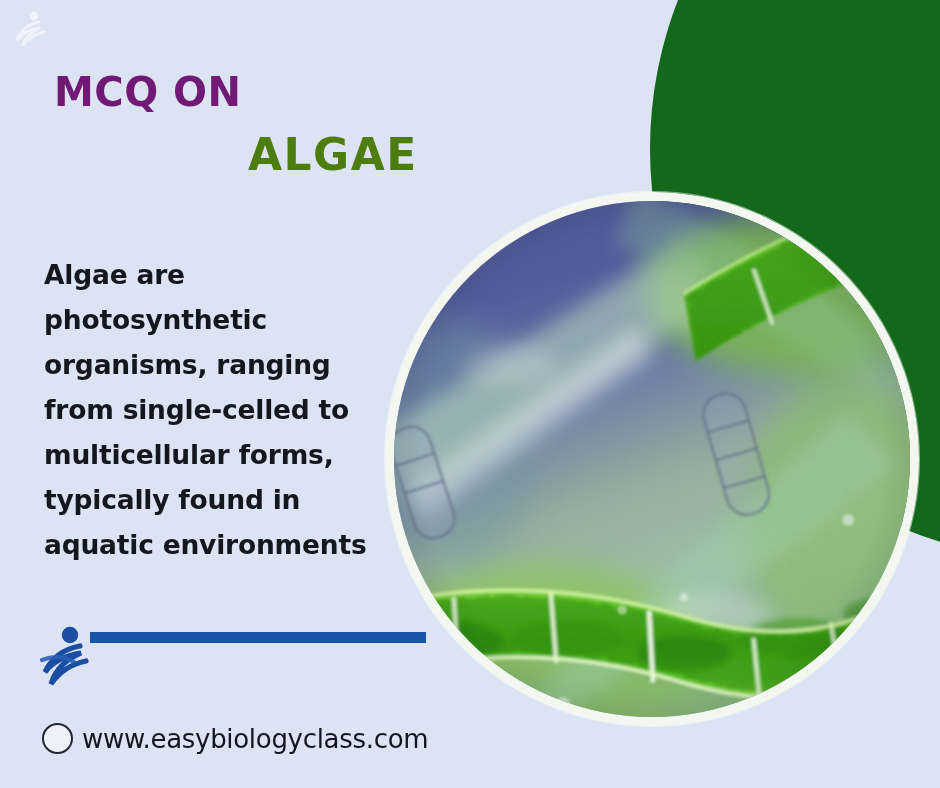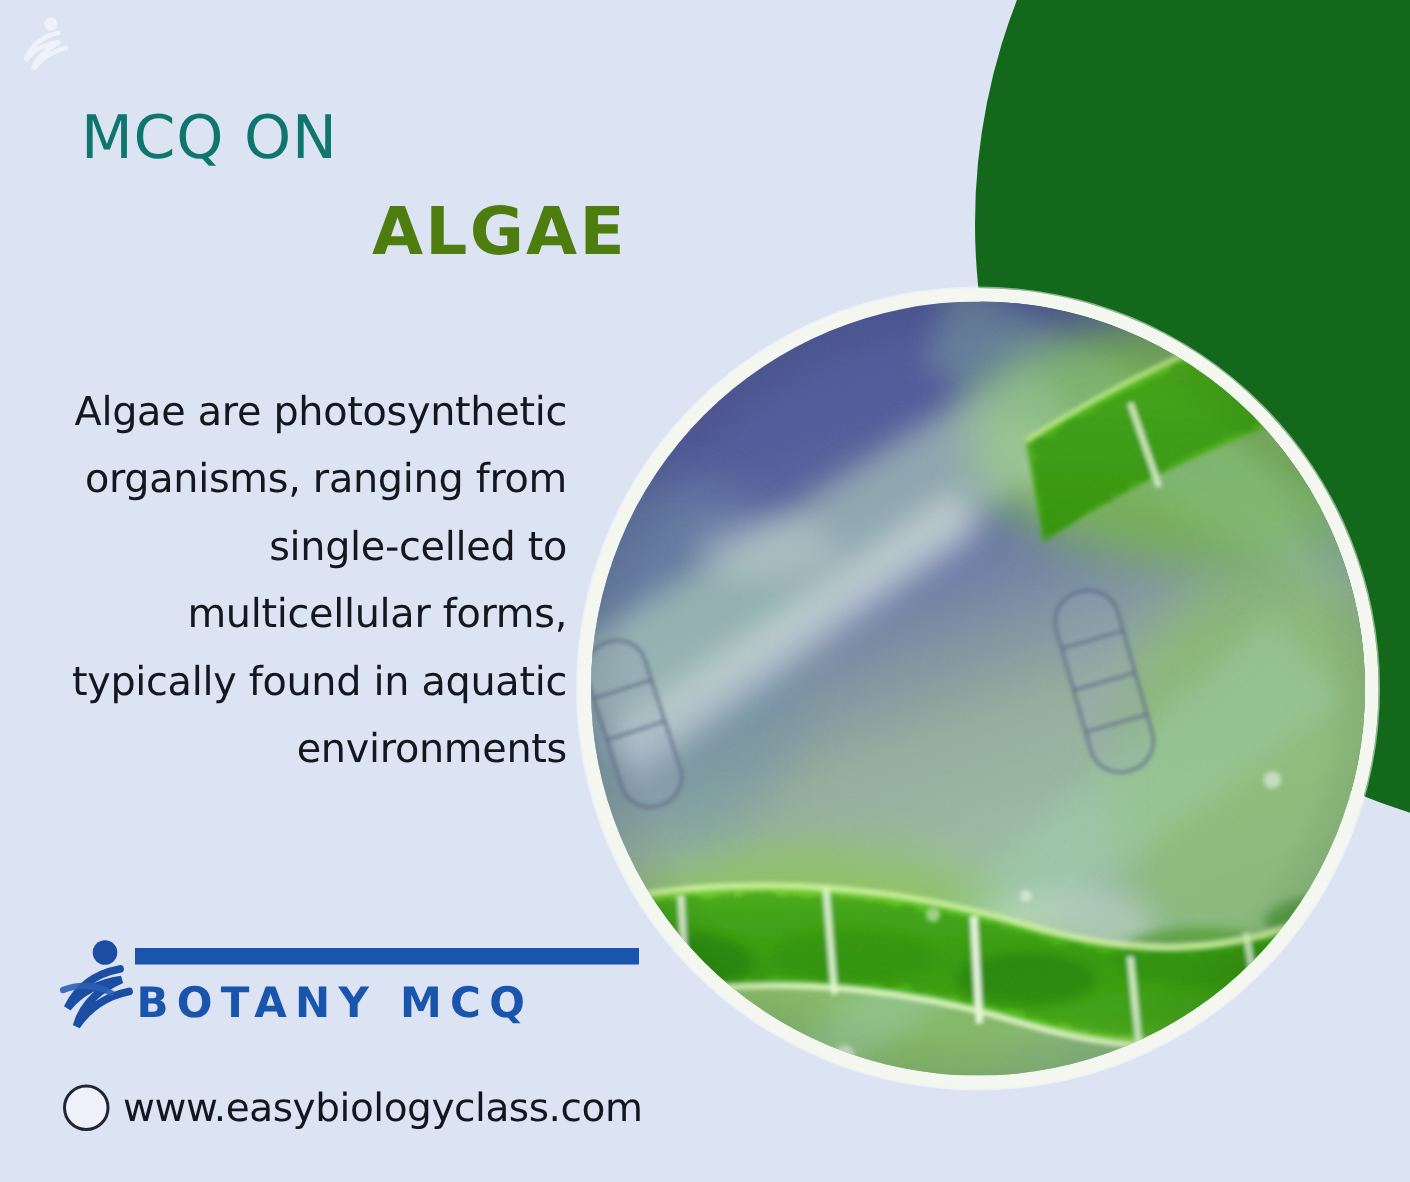--- a/index.html
+++ b/index.html
@@ -62,48 +62,48 @@
     height: 100%;
   }
 
   
   .title-mcq-on {
     position: absolute;
     left: 54px;
     top: 72px;
     font-family: "DejaVu Sans", sans-serif;
     font-size: 40px;
-    font-weight: normal;
+    font-weight: bold;
     letter-spacing: 0.5px;
-    color: #0f766e;
+    color: #701a75;
     line-height: 1;
     text-align: center;
   }
   .title-algae {
     position: absolute;
     left: 248px;
     top: 133px;
     font-family: "DejaVu Sans", sans-serif;
     font-size: 44px;
     font-weight: bold;
     letter-spacing: 1.5px;
     color: #4d7c0f;
     line-height: 1;
   }
 
   
   .description {
     position: absolute;
-    left: 28px;
+    left: 44px;
     top: 252px;
     width: 350px;
-    text-align: right;
+    text-align: left;
     font-family: "DejaVu Sans", sans-serif;
     font-size: 26.5px;
-    font-weight: 400;
+    font-weight: 700;
     line-height: 45px;
     color: #15171f;
     letter-spacing: -0.2px;
   }
 
   
   .brand {
     position: absolute;
     left: 40px;
     top: 624px;
@@ -359,21 +359,20 @@
   <div class="brand">
     <div class="brand-mark">
       <svg viewBox="0 0 52 64" xmlns="http://www.w3.org/2000/svg">
         <circle cx="30" cy="9" r="8.2" fill="#1b4ea2"></circle>
         <path d="M40 20 C24 23, 12 31, 5 46 C14 35, 26 29, 41 27 C28 33, 16 41, 11 58
                  C20 45, 31 38, 46 35" stroke="#1b4ea2" stroke-width="5.2" fill="none" stroke-linecap="round"></path>
         <path d="M2 34 C12 30, 24 30, 34 36" stroke="#2a5fb5" stroke-width="4.2" fill="none" stroke-linecap="round" opacity="0.9"></path>
       </svg>
     </div>
     <div class="brand-rule"></div>
-    <div class="brand-text">BOTANY  MCQ</div>
   </div>
 
   <div class="site-row">
     <span class="site-icon"></span>
     <span class="site-url">www.easybiologyclass.com</span>
   </div>
 
 </div>
 
 </body></html>

